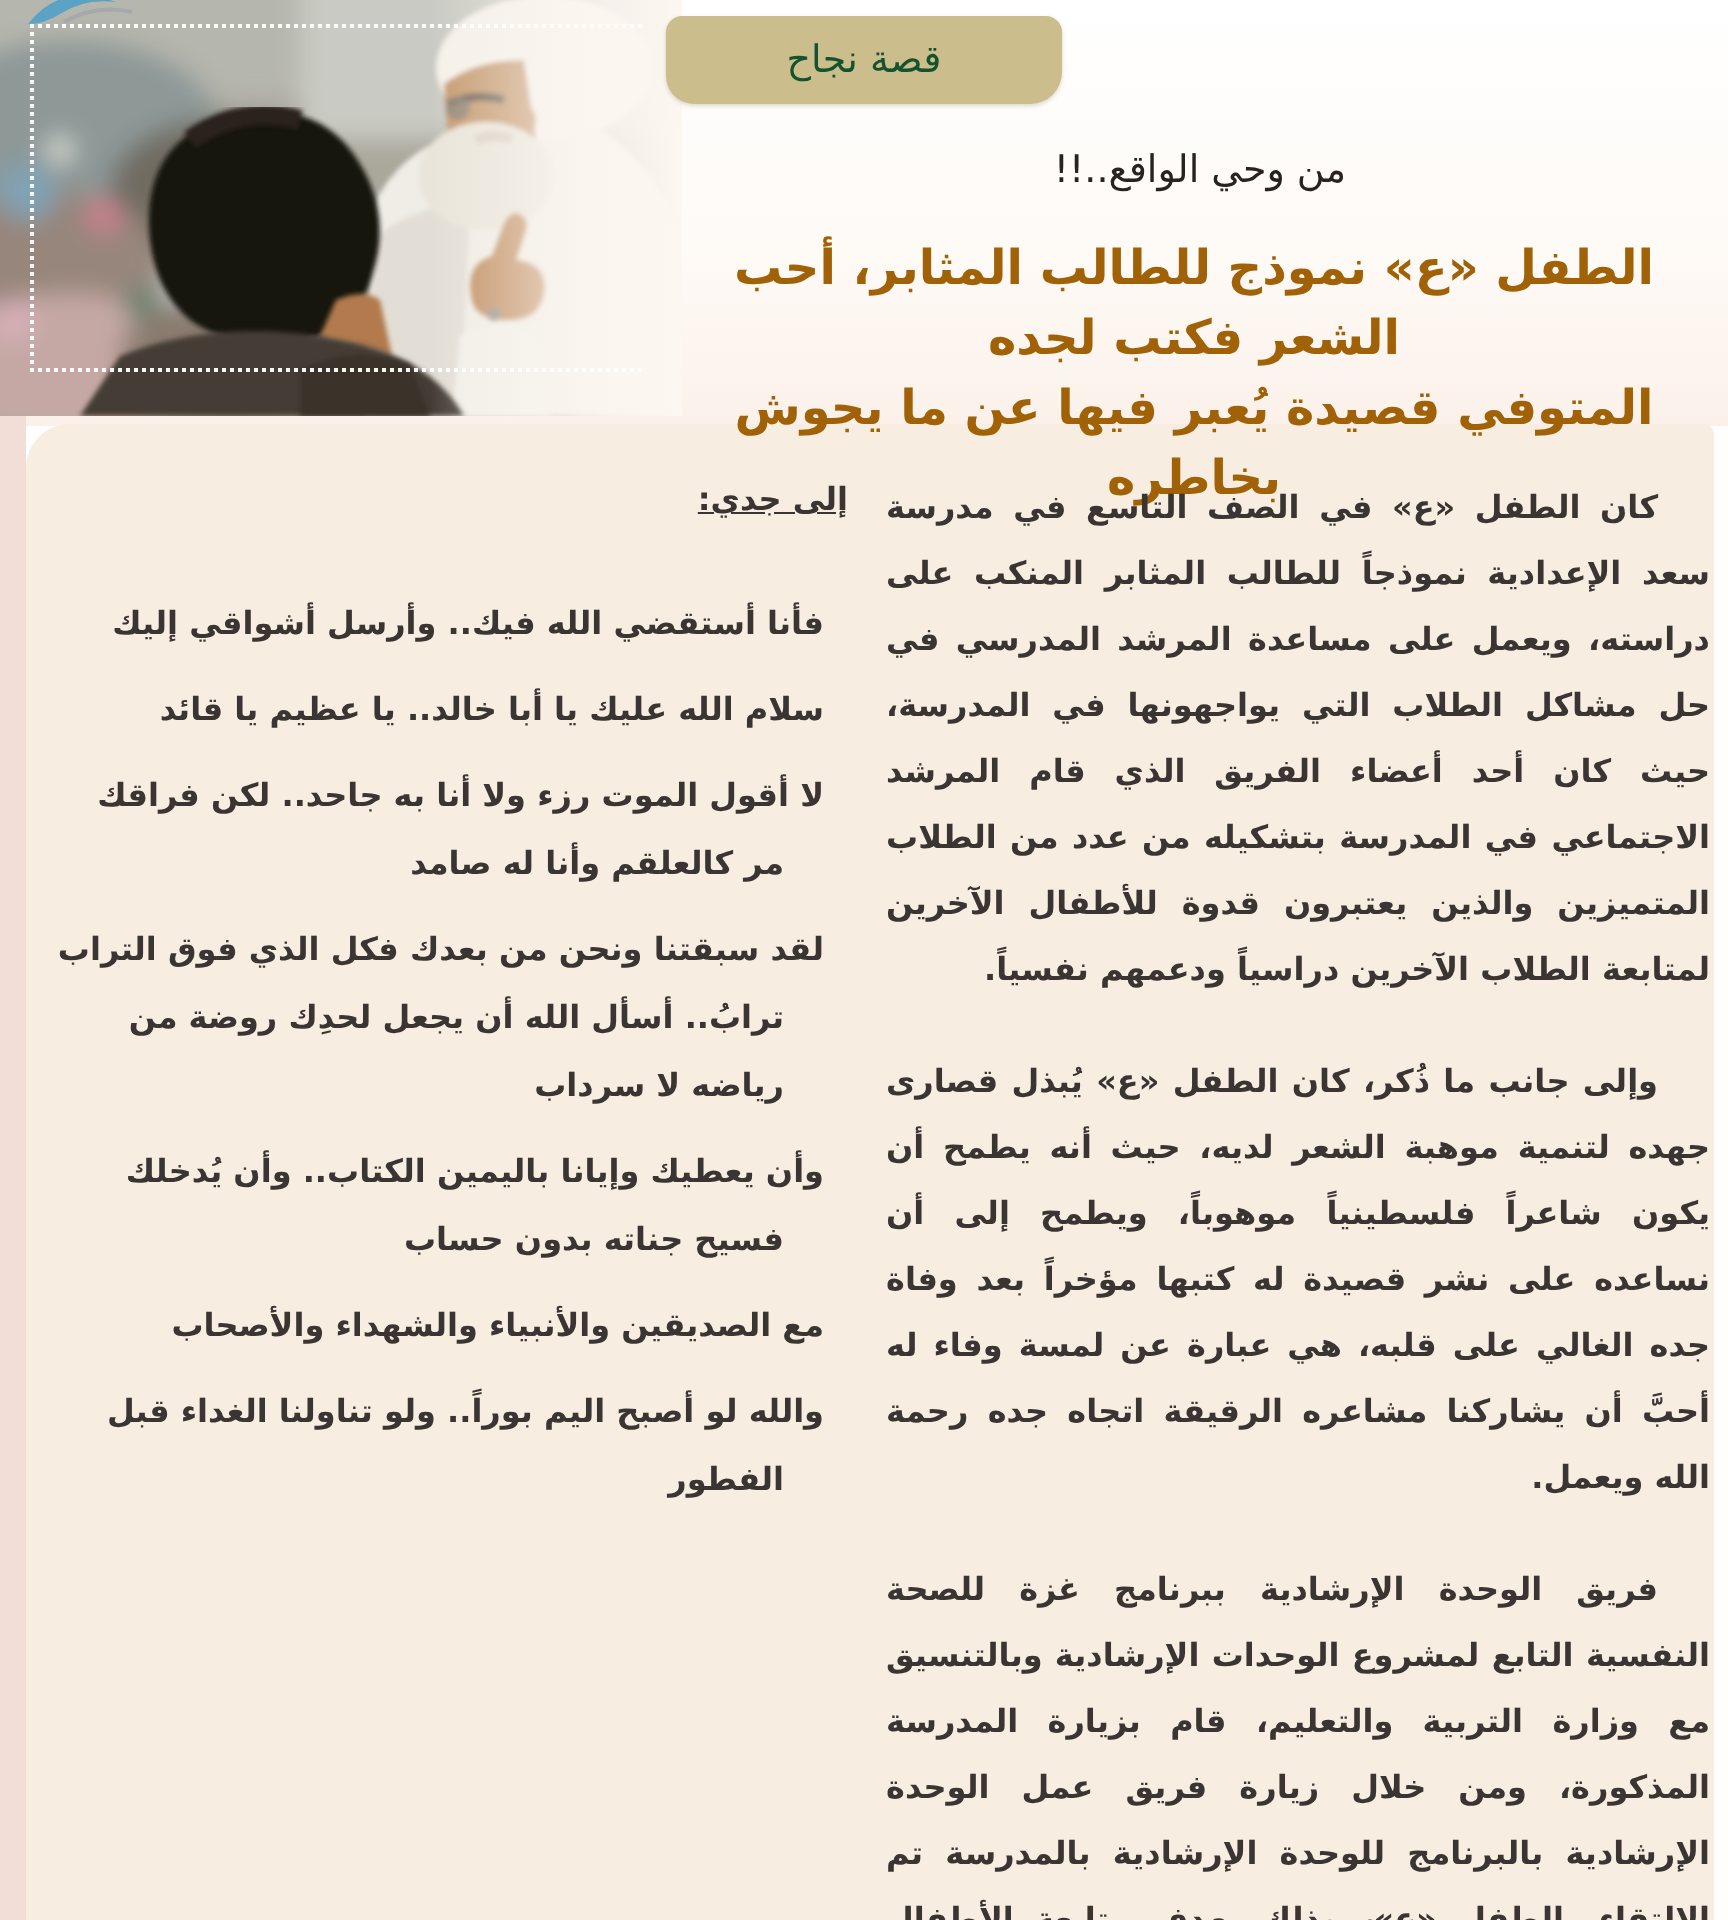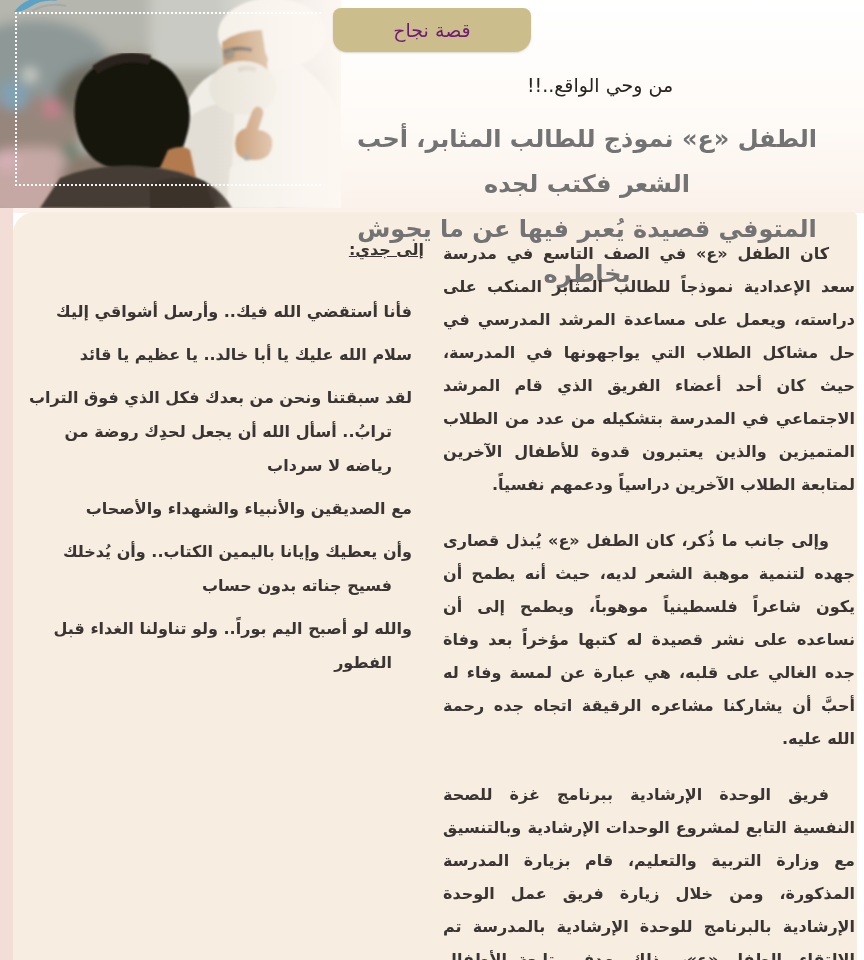--- a/index.html
+++ b/index.html
@@ -37,32 +37,32 @@
     position: absolute; left: 12px; top: -3px; width: 62px; height: 17px;
   }
 
   .badge {
     position: absolute; left: 333px; top: 8px; width: 198px; height: 44px;
     background: #ccbe8c;
     border-radius: 8px 8px 16px 14px;
     display: flex; align-items: center; justify-content: center;
     box-shadow: 0 1px 2px rgba(120,105,60,0.25);
   }
-  .badge span { color: #701a75; font-size: 19px; }
+  .badge span { color: #14532d; font-size: 19px; }
 
   .kicker {
     position: absolute; left: 340px; top: 74px; width: 520px;
     direction: rtl; text-align: center;
     font-size: 19px; font-weight: normal; color: #29231f;
   }
 
   .headline {
-    position: absolute; left: 325px; top: 117px; width: 524px;
+    position: absolute; left: 335px; top: 117px; width: 524px;
     direction: rtl; text-align: center;
-    color: #737373; font-weight: bold; font-size: 24px; line-height: 45px;
+    color: #a16207; font-weight: bold; font-size: 24px; line-height: 35px;
   }
 
   .poem-col {
     position: absolute; left: 26px; top: 233px; width: 404px;
     direction: rtl; color: #3a3532; font-size: 16px; font-weight: bold;
     line-height: 34px;
   }
   .poem-title { margin: 0 6px 28px 0; text-decoration: underline; }
   .verse {
     margin: 0 0 9px 0; text-align: right;
@@ -162,26 +162,27 @@
 
   <div class="headline">
     <div>الطفل «ع» نموذج للطالب المثابر، أحب الشعر فكتب لجده</div>
     <div>المتوفي قصيدة يُعبر فيها عن ما يجوش بخاطره</div>
   </div>
 
   <div class="poem-col">
     <p class="poem-title">إلى جدي:</p>
     <p class="verse">فأنا أستقضي الله فيك.. وأرسل أشواقي إليك</p>
     <p class="verse">سلام الله عليك يا أبا خالد.. يا عظيم يا قائد</p>
+    <p class="verse">لا أقول الموت رزء ولا أنا به جاحد.. لكن فراقك مر كالعلقم وأنا له صامد</p>
     <p class="verse">لقد سبقتنا ونحن من بعدك فكل الذي فوق التراب ترابُ.. أسأل الله أن يجعل لحدِك روضة من رياضه لا سرداب</p>
+    <p class="verse">وأن يعطيك وإيانا باليمين الكتاب.. وأن يُدخلك فسيح جناته بدون حساب</p>
     <p class="verse">مع الصديقين والأنبياء والشهداء والأصحاب</p>
-    <p class="verse">وأن يعطيك وإيانا باليمين الكتاب.. وأن يُدخلك فسيح جناته بدون حساب</p>
     <p class="verse">والله لو أصبح اليم بوراً.. ولو تناولنا الغداء قبل الفطور</p>
 
   </div>
 
   <div class="article-col">
     <p class="article-para">كان الطفل «ع» في الصف التاسع في مدرسة سعد الإعدادية نموذجاً للطالب المثابر المنكب على دراسته، ويعمل على مساعدة المرشد المدرسي في حل مشاكل الطلاب التي يواجهونها في المدرسة، حيث كان أحد أعضاء الفريق الذي قام المرشد الاجتماعي في المدرسة بتشكيله من عدد من الطلاب المتميزين والذين يعتبرون قدوة للأطفال الآخرين لمتابعة الطلاب الآخرين دراسياً ودعمهم نفسياً.</p>
-    <p class="article-para">وإلى جانب ما ذُكر، كان الطفل «ع» يُبذل قصارى جهده لتنمية موهبة الشعر لديه، حيث أنه يطمح أن يكون شاعراً فلسطينياً موهوباً، ويطمح إلى أن نساعده على نشر قصيدة له كتبها مؤخراً بعد وفاة جده الغالي على قلبه، هي عبارة عن لمسة وفاء له أحبَّ أن يشاركنا مشاعره الرقيقة اتجاه جده رحمة الله عليه.</p>
+    <p class="article-para">وإلى جانب ما ذُكر، كان الطفل «ع» يُبذل قصارى جهده لتنمية موهبة الشعر لديه، حيث أنه يطمح أن يكون شاعراً فلسطينياً موهوباً، ويطمح إلى أن نساعده على نشر قصيدة له كتبها مؤخراً بعد وفاة جده الغالي على قلبه، هي عبارة عن لمسة وفاء له أحبَّ أن يشاركنا مشاعره الرقيقة اتجاه جده رحمة الله ويعمل.</p>
     <p class="article-para">فريق الوحدة الإرشادية ببرنامج غزة للصحة النفسية التابع لمشروع الوحدات الإرشادية وبالتنسيق مع وزارة التربية والتعليم، قام بزيارة المدرسة المذكورة، ومن خلال زيارة فريق عمل الوحدة الإرشادية بالبرنامج للوحدة الإرشادية بالمدرسة تم الالتقاء بالطفل «ع»، وذلك بهدف متابعة الأطفال الذين يعانون من أزمات وضغوط نفسية، وبالتالي تؤثر على تركيزهم وتحصيلهم الدراسي وعلاقاتهم بالآخرين.</p>
   </div>
 
 </div>
 
 </body></html>

